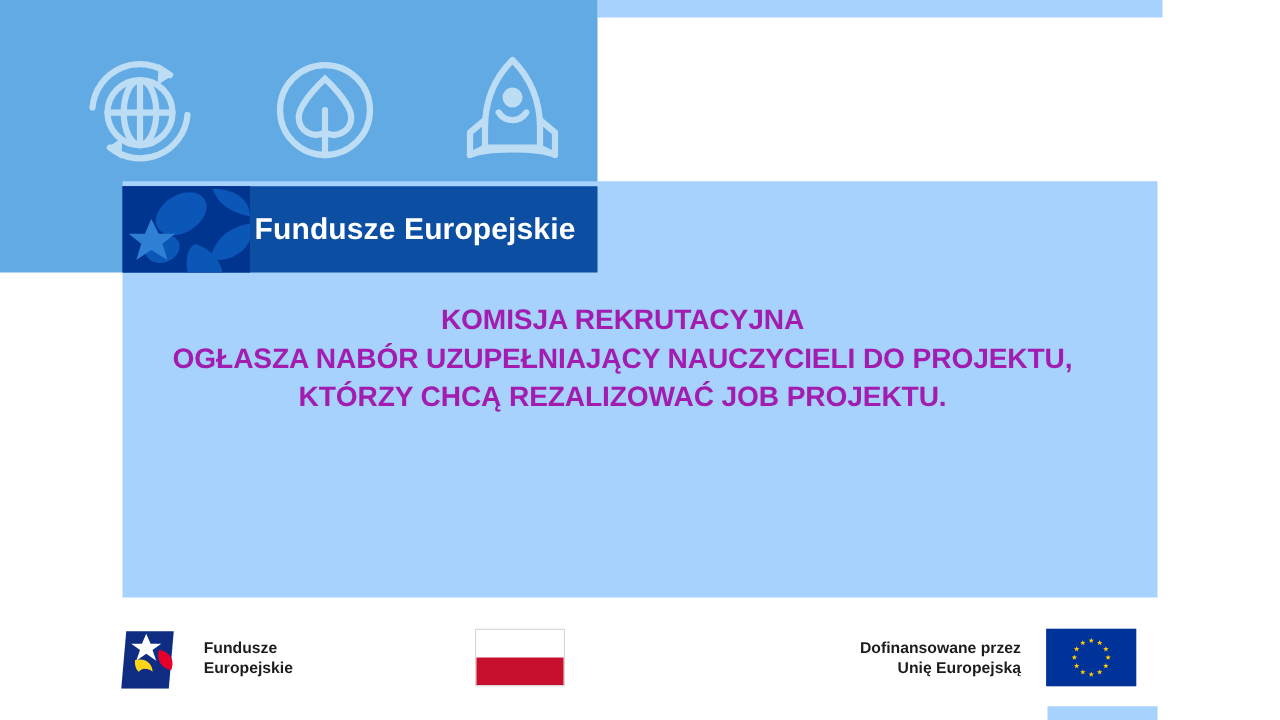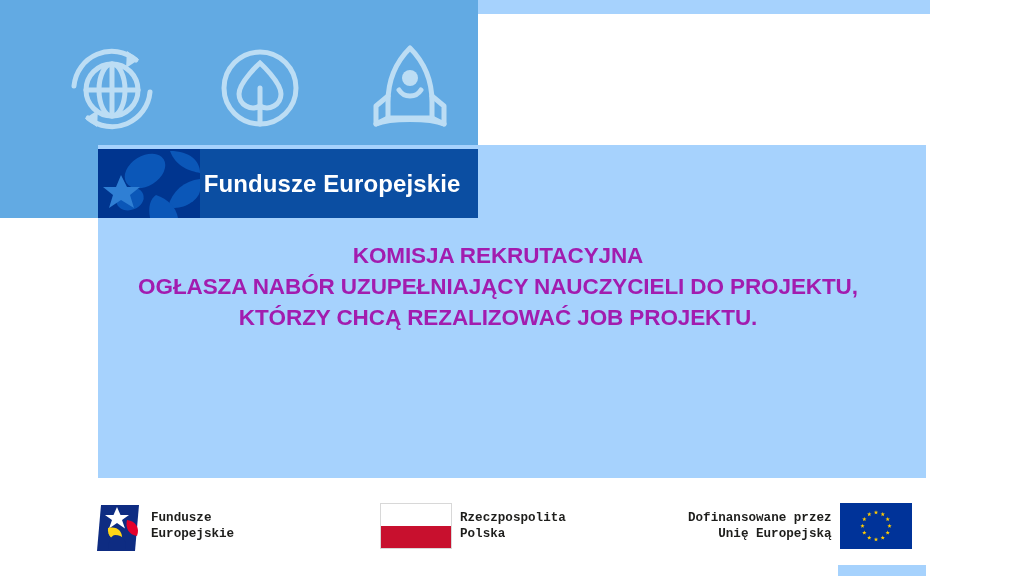--- a/index.html
+++ b/index.html
@@ -114,22 +114,21 @@
     position: absolute;
     left: 0;
     top: 497px;
     width: 1024px;
     height: 62px;
   }
   .footer-item {
     position: absolute;
     display: flex;
     align-items: center;
-    gap: 8px;
-    font-family: Liberation Mono, monospace;
+    gap: 20px;
   }
   .footer-fe { left: 93px; top: 4px; }
   .footer-pl { left: 380px; top: 6px; }
   .footer-eu { left: 688px; top: 6px; }
 
   .footer-label {
     font-size: 12.6px;
     font-weight: bold;
     color: #1d1d1b;
     line-height: 16px;
@@ -228,22 +227,20 @@
     </svg>
     <div class="footer-label">Fundusze
 Europejskie</div>
   </div>
 
   <div class="footer-item footer-pl">
     <div class="flag-pl">
       <div class="pl-white"></div>
       <div class="pl-red"></div>
     </div>
-    <div class="footer-label">Rzeczpospolita
-Polska</div>
   </div>
 
   <div class="footer-item footer-eu">
     <div class="footer-label right-align">Dofinansowane przez
 Unię Europejską</div>
     <div class="flag-eu">
       <svg width="72" height="46" viewBox="0 0 72 46" style="display:block">
         <rect width="72" height="46" fill="#003399"></rect>
         <g fill="#ffcc00" id="eu-stars">
             <polygon points="36.00,7.20 36.57,8.72 38.19,8.79 36.92,9.80 37.35,11.36 36.00,10.47 34.65,11.36 35.08,9.80 33.81,8.79 35.43,8.72"></polygon>

